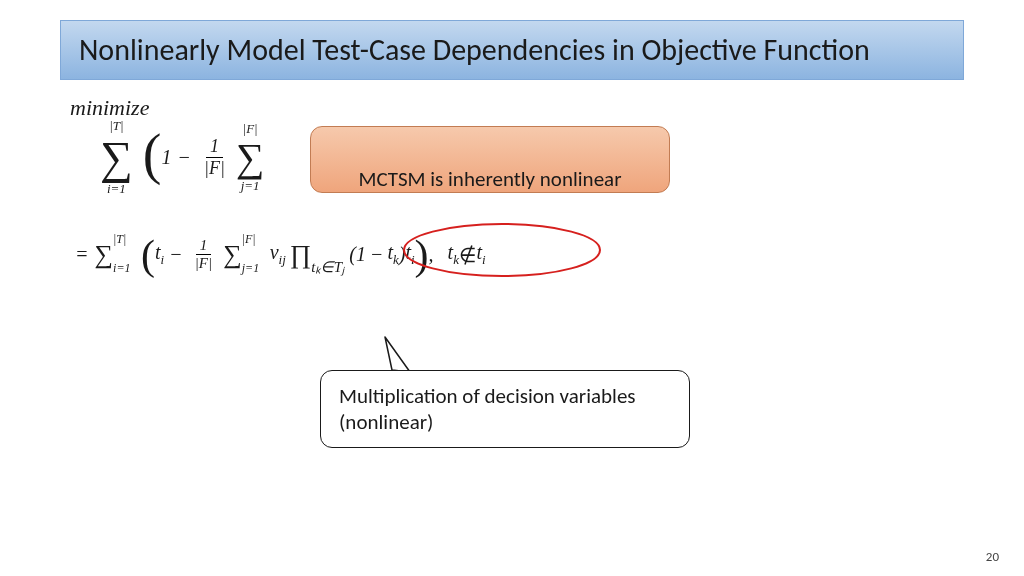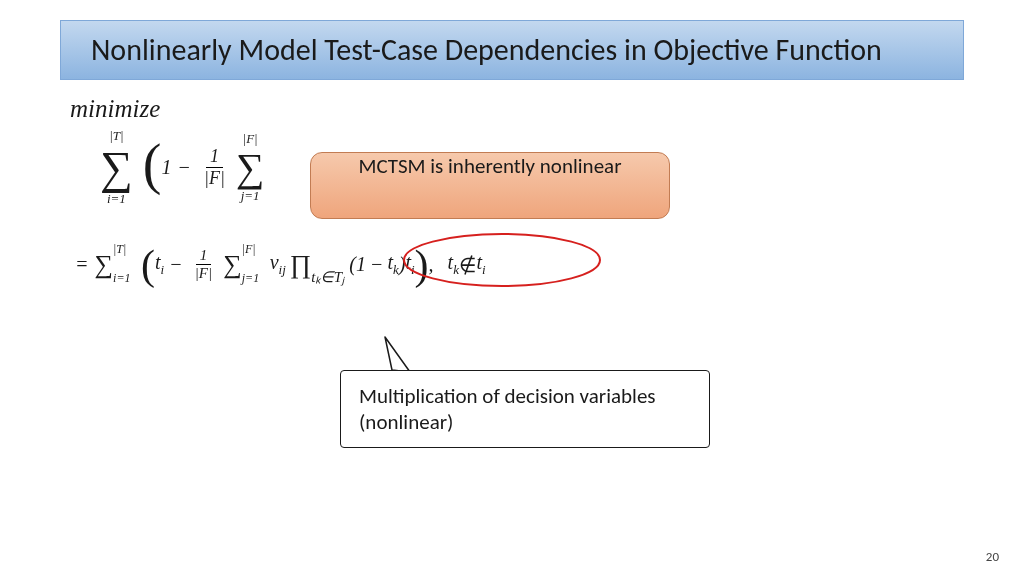--- a/index.html
+++ b/index.html
@@ -8,26 +8,26 @@
       height: 576px;
       background: #ffffff;
       font-family: 'Calibri', 'Segoe UI', sans-serif;
       position: relative;
       overflow: hidden;
     }
     .slide { width: 100%; height: 100%; padding: 20px 60px; position: relative; }
     .title-box {
       background: linear-gradient(to bottom, #c3d8ef 0%, #8cb4e0 100%);
       border: 1px solid #7fa8d8;
-      padding: 10px 30px;
+      padding: 10px 18px;
       margin-bottom: 15px;
     }
     .title-text { font-size: 30px; font-weight: 400; color: #1a1a1a; line-height: 1.25; }
     .content { position: relative; padding-left: 10px; }
-    .minimize { font-style: italic; font-family: 'Cambria Math', 'Times New Roman', serif; font-size: 25px; color: #1a1a1a; margin-bottom: 13px; }
+    .minimize { font-style: italic; font-family: 'Cambria Math', 'Times New Roman', serif; font-size: 22px; color: #1a1a1a; margin-bottom: 5px; }
     .eq-row { position: relative; height: 75px; margin-bottom: 20px; }
     .eq1 {
       font-family: 'Cambria Math', 'Times New Roman', serif;
       font-size: 20px;
       font-style: italic;
       color: #1a1a1a;
       position: absolute;
       left: 30px; top: 0;
       display: flex;
       align-items: center;
@@ -35,26 +35,26 @@
     .bigop { font-size: 46px; line-height: 1; position: relative; display: inline-block; font-style: normal; }
     .limits-top { position: absolute; top: -16px; left: 50%; transform: translateX(-50%); font-size: 13px; font-style: italic; white-space: nowrap; }
     .limits-bot { position: absolute; bottom: -14px; left: 50%; transform: translateX(-50%); font-size: 13px; font-style: italic; white-space: nowrap; }
     .paren { font-size: 56px; font-style: normal; position: relative; top: -4px; }
     .frac { display: inline-flex; flex-direction: column; align-items: center; vertical-align: middle; margin: 0 3px; }
     .frac .num { border-bottom: 1.2px solid #000; padding: 0 4px; font-size: 18px; }
     .frac .den { padding: 0 4px; font-size: 18px; }
     .sub { font-size: 0.65em; vertical-align: sub; }
     .callout-orange {
       position: absolute;
-      left: 240px; top: 16px;
+      left: 240px; top: 0;
       width: 360px; height: 67px;
       background: linear-gradient(to bottom, #f6c9ac 0%, #efa57c 100%);
       border: 1px solid #c27c53;
       border-radius: 12px;
-      display: flex; align-items: flex-start; justify-content: center;
+      display: flex; align-items: flex-end; justify-content: center;
       font-size: 21px; color: #1a1a1a;
       z-index: 5;
     }
     .eq2-row { position: relative; height: 60px; margin-top: 30px; }
     .eq2 {
       font-family: 'Cambria Math', 'Times New Roman', serif;
       font-size: 20px; font-style: italic; color: #1a1a1a;
       position: absolute; left: 5px; top: 0;
       display: flex; align-items: center;
     }
@@ -65,25 +65,25 @@
     .paren2 { font-size: 42px; font-style: normal; }
     .red-ellipse {
       position: absolute;
       left: 330px; top: -10px;
       width: 205px; height: 58px;
       pointer-events: none;
       z-index: 3;
     }
     .callout-white {
       position: absolute;
-      left: 340px; top: 370px;
+      left: 320px; top: 370px;
       width: 370px;
       background: #ffffff;
       border: 1.5px solid #1a1a1a;
-      border-radius: 4px;
+      border-radius: 12px;
       padding: 12px 18px;
       font-size: 21px; color: #1a1a1a;
       z-index: 2;
     }
     .callout-tail {
       position: absolute;
       left: 382px; top: 334px;
       width: 40px; height: 40px;
       z-index: 2;
     }

